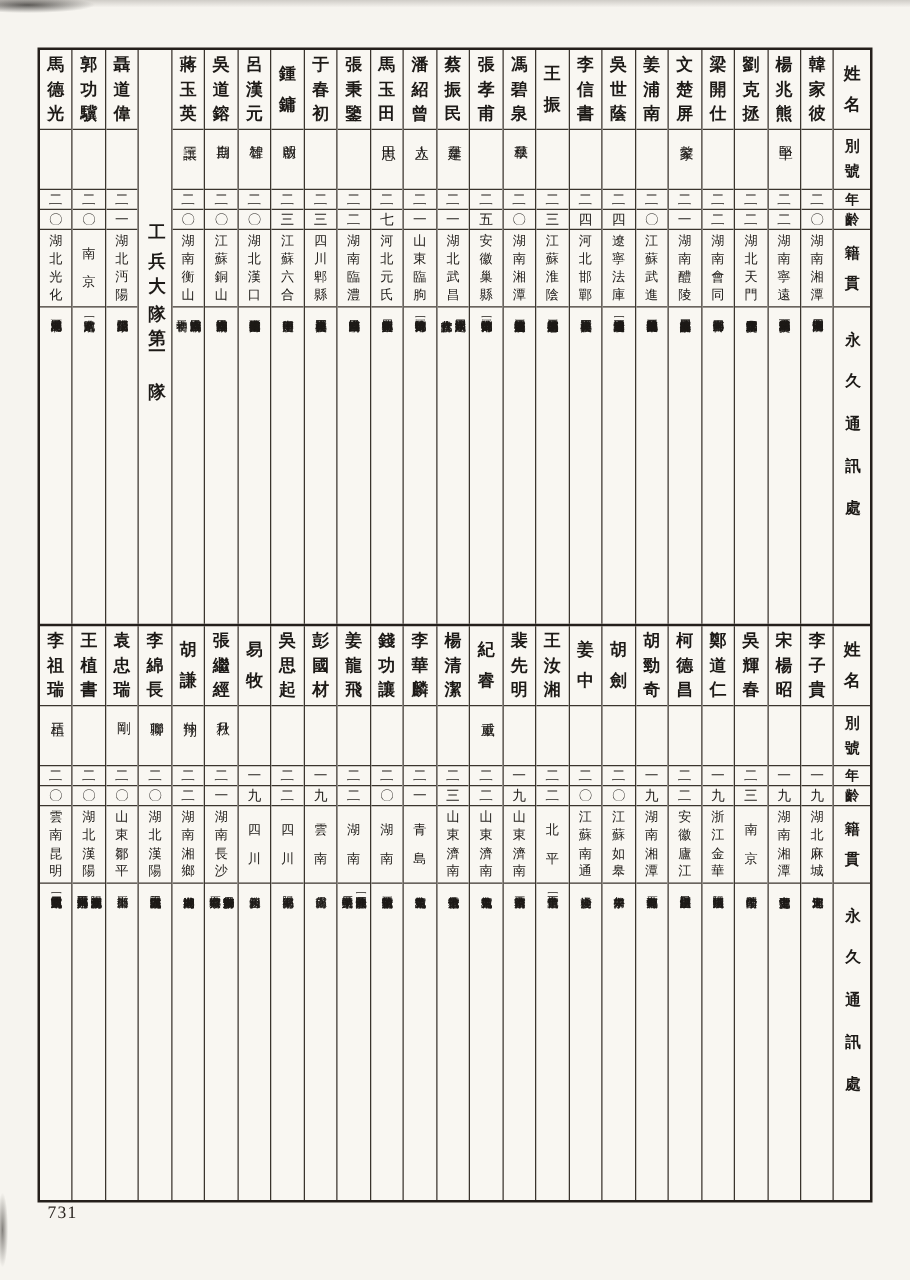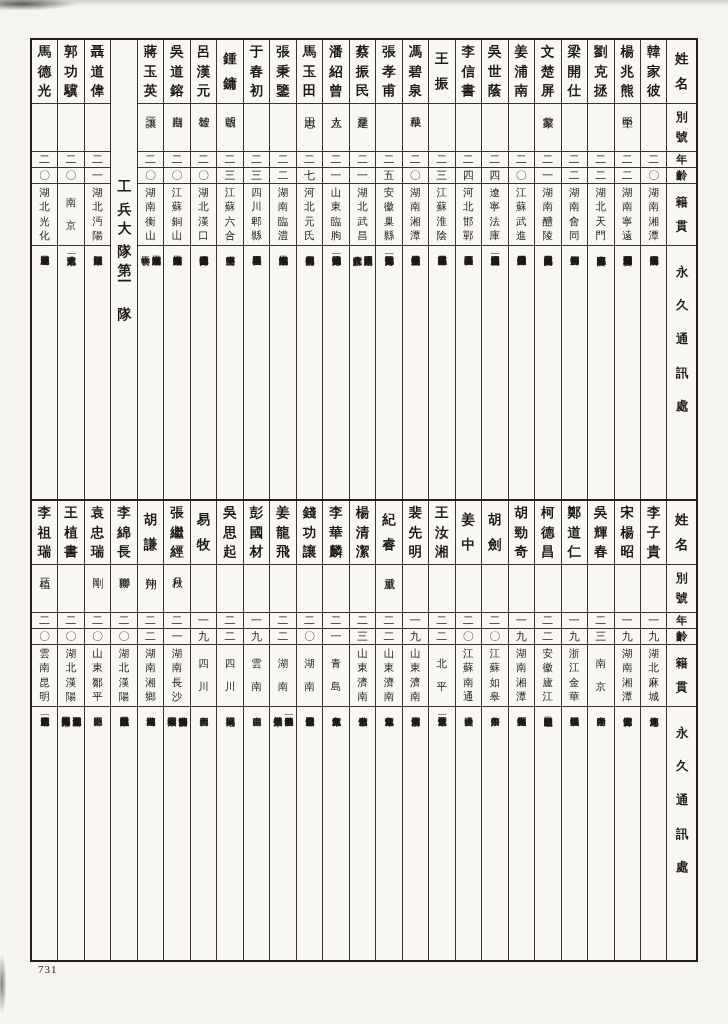--- a/index.html
+++ b/index.html
@@ -46,21 +46,21 @@
   .cell-origin { height:62px; flex-direction:column; align-items:center; justify-content:space-evenly; font-size:10.5px; padding:2px 0; }
   .header-col .cell-origin { font-weight:bold; font-size:12px; }
   .cell-addr { flex:1 1 0; align-items:stretch; padding-top:3px; font-size:9px; line-height:1.22; }
   .vtext { writing-mode:vertical-rl; text-orientation:upright; }
   .cell-addr .vtext { white-space:pre-line; max-height:100%; }
   .hdr-addr-text { font-size:12.5px; font-weight:bold; letter-spacing:2.7em; padding-top:5px; white-space:normal; }
 
   .divider-col { flex-direction:row; align-items:flex-start; justify-content:center; }
   .divider-text { margin-top:128px; font-size:14px; font-weight:bold; letter-spacing:1.5em; }
 
-  .page-number { position:absolute; left:38px; top:963px; font-size:11px; letter-spacing:1px; color:#2a2520; }
+  .page-number { position:absolute; left:38px; top:963px; font-size:14px; letter-spacing:1px; color:#2a2520; }
 </style>
 </head>
 <body>
 
 <div class="artifact smudge-top"></div>
 <div class="artifact smudge-top-edge"></div>
 <div class="artifact smudge-left"></div>
 
 <div class="table">
   <div class="block">

